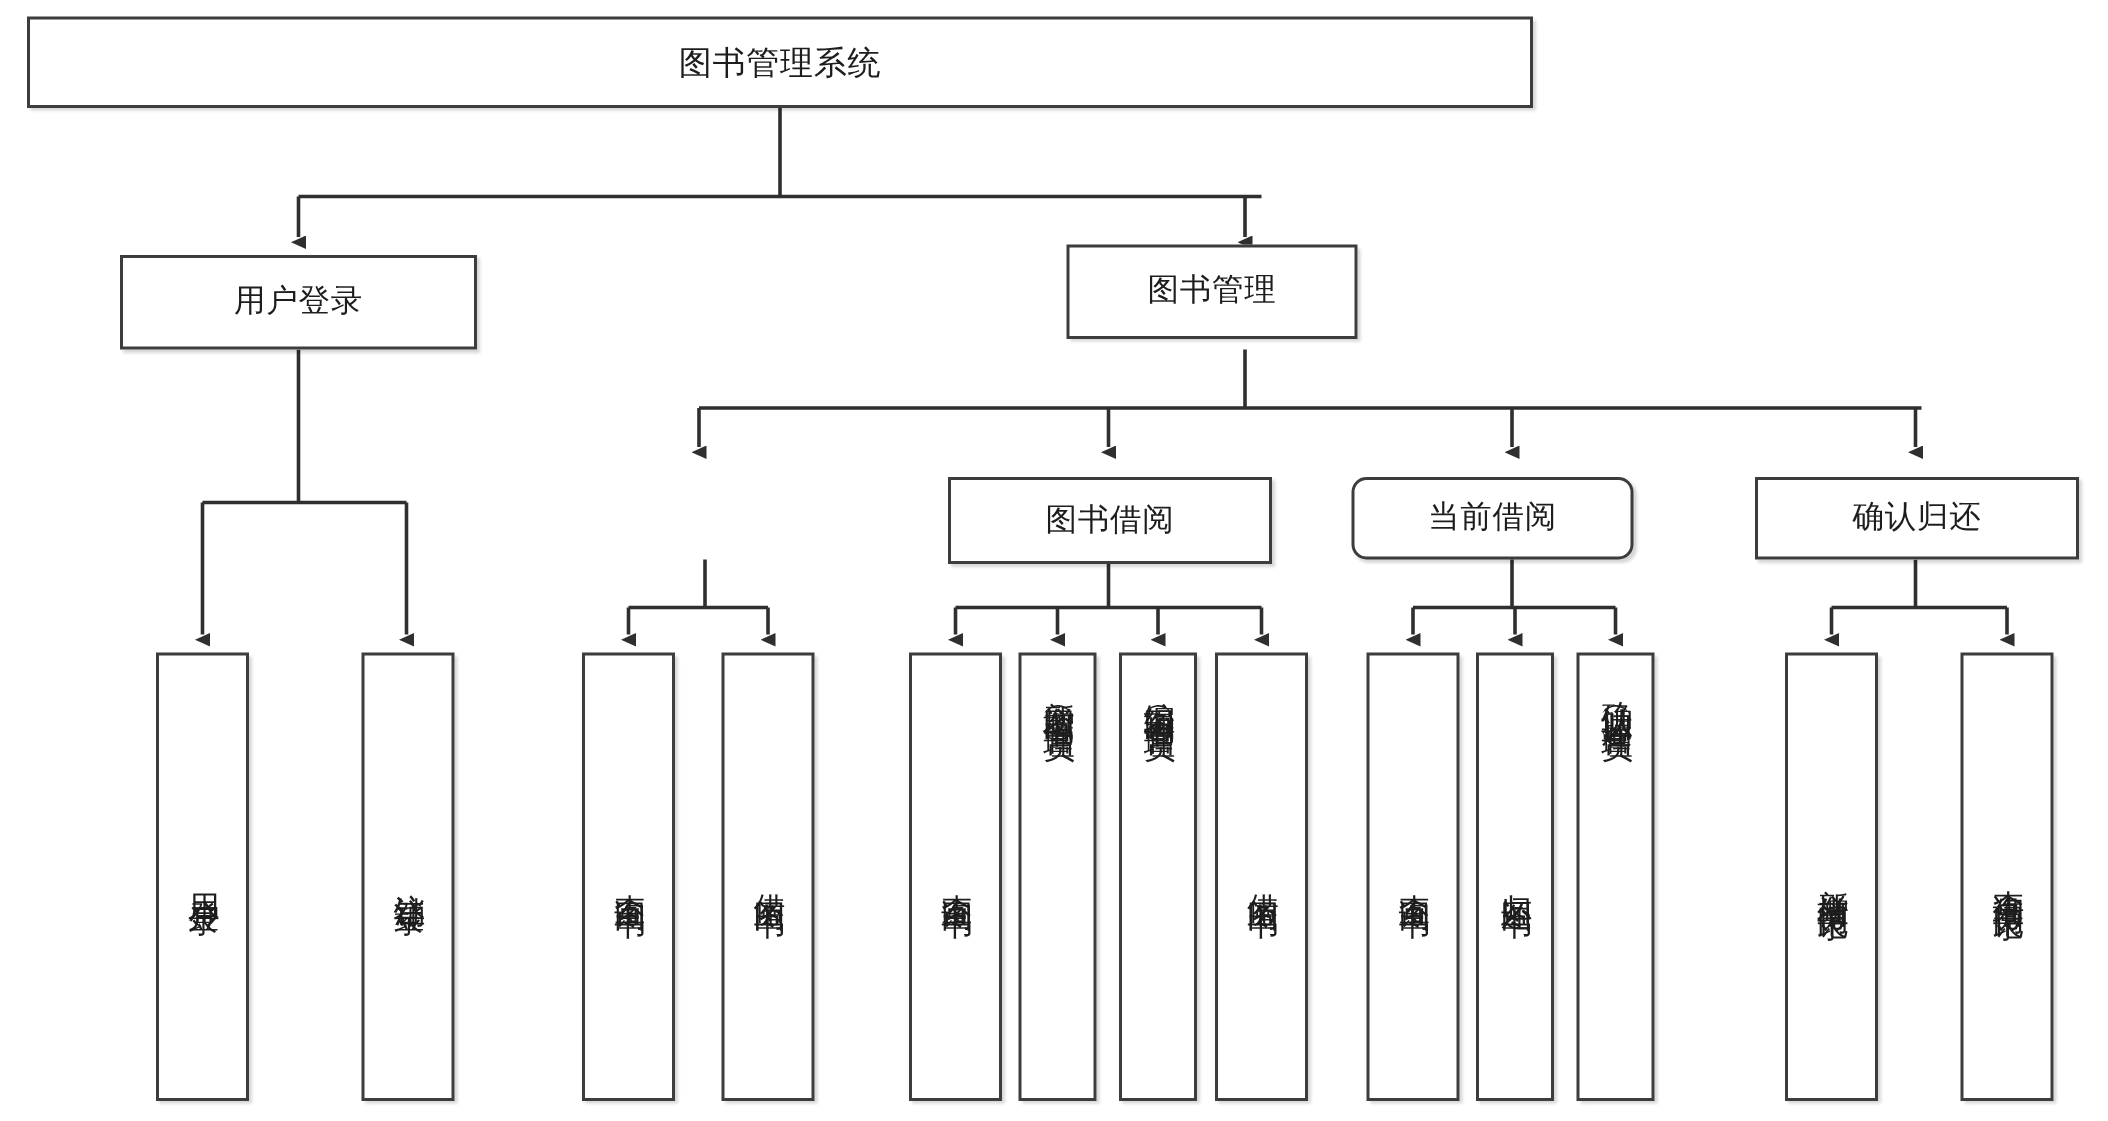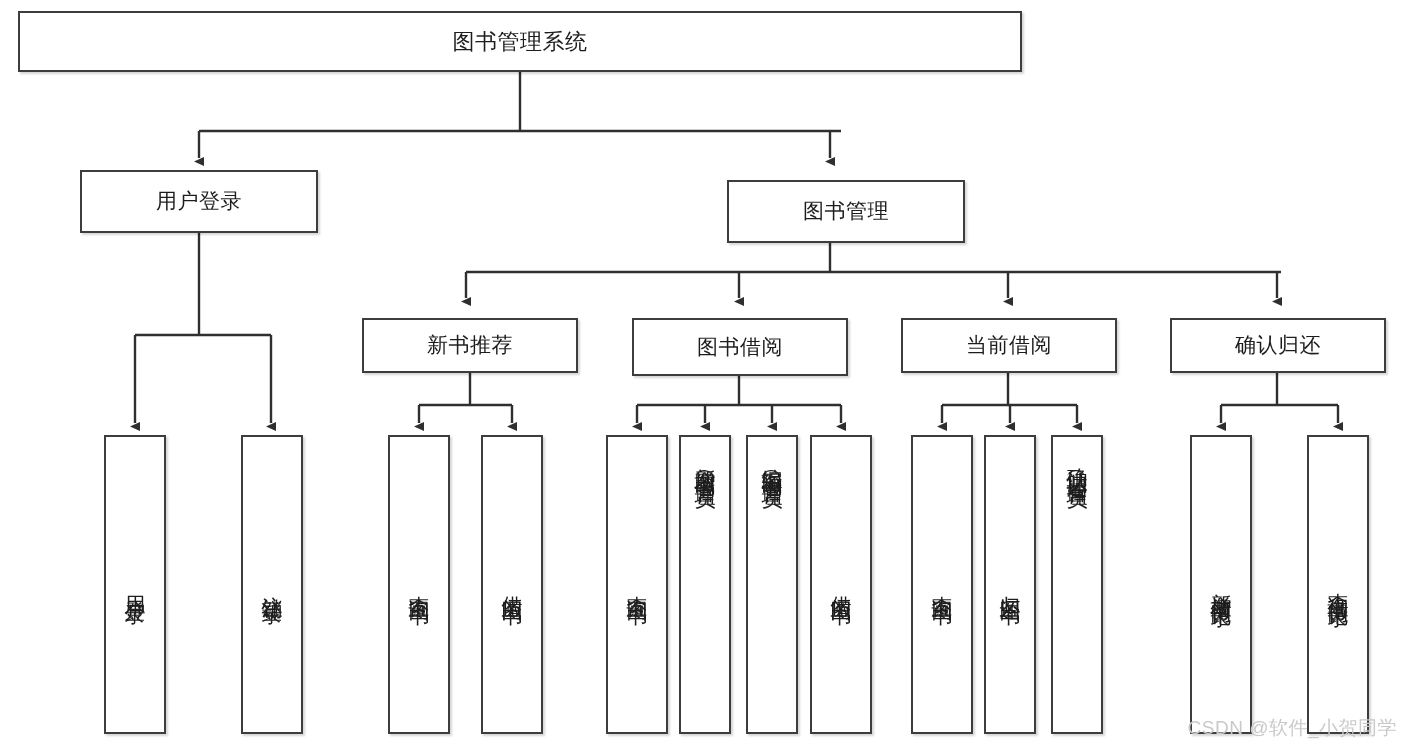--- a/index.html
+++ b/index.html
@@ -139,33 +139,30 @@
   </svg>
 
   <div class="node horiz root" style="left:18px; top:11px; width:1004px; height:61px;font-family:Liberation Serif, serif;">
     <span class="label">图书管理系统</span>
   </div>
 
   <div class="node horiz" style="left:80px; top:170px; width:238px; height:63px;">
     <span class="label">用户登录</span>
   </div>
 
-  <div class="node horiz" style="left:711px; top:180px; width:238px; height:63px;margin-left:16px;">
+  <div class="node horiz" style="left:711px; top:163px; width:194px; height:63px;">
     <span class="label">图书管理</span>
   </div>
 
-  <div class="node horiz" style="left:362px; top:318px; width:216px; height:55px;">
-    <span class="label">新书推荐</span>
-  </div>
 
   <div class="node horiz" style="left:632px; top:318px; width:216px; height:58px;">
     <span class="label">图书借阅</span>
   </div>
 
-  <div class="node horiz" style="left:901px; top:318px; width:216px; height:55px;">
+  <div class="node horiz" style="left:901px; top:318px; width:188px; height:55px;border-radius:10px;">
     <span class="label">当前借阅</span>
   </div>
 
   <div class="node horiz" style="left:1170px; top:318px; width:216px; height:55px;">
     <span class="label">确认归还</span>
   </div>
 
   <div class="node vert center-text" style="left:104px; top:435px; width:62px; height:299px;">
     <span class="label">用户登录</span>
   </div>
@@ -211,15 +208,14 @@
   </div>
 
   <div class="node vert center-text" style="left:1190px; top:435px; width:62px; height:299px;">
     <span class="label">新增借阅记录</span>
   </div>
 
   <div class="node vert center-text" style="left:1307px; top:435px; width:62px; height:299px;">
     <span class="label">查询借阅记录</span>
   </div>
 
-  <div class="watermark">CSDN @软件_小贺同学</div>
 
 </div>
 
 </body></html>

